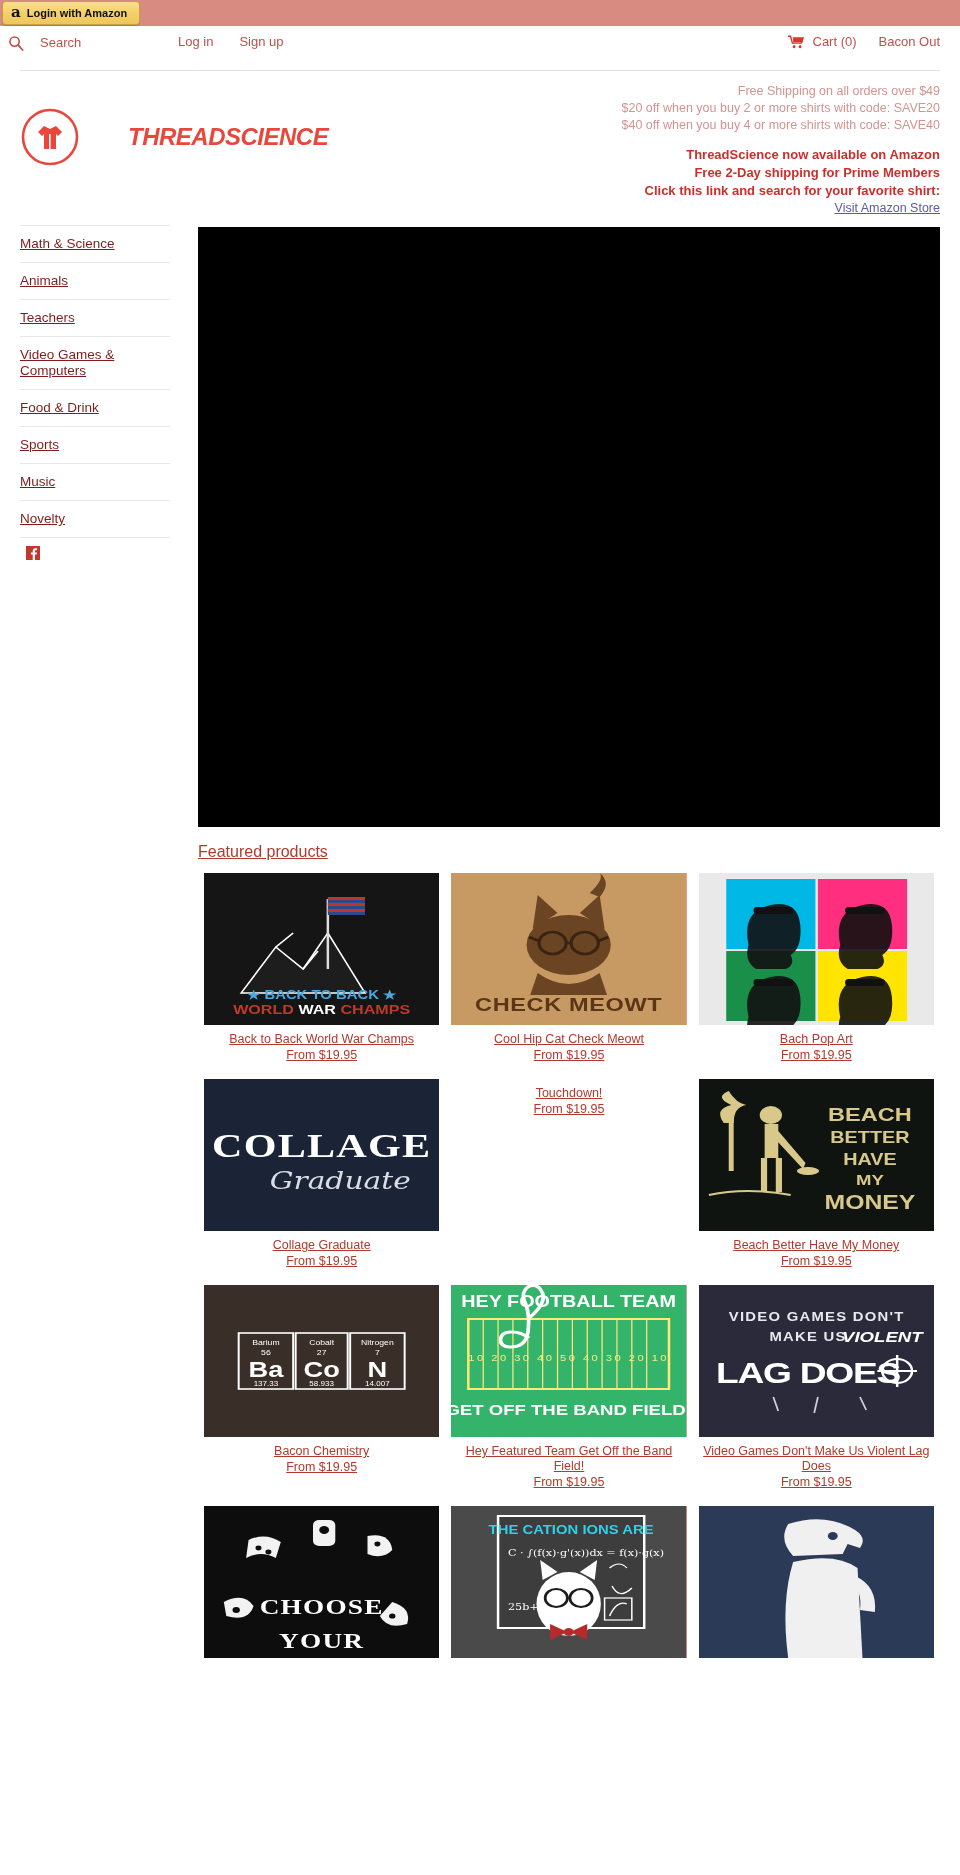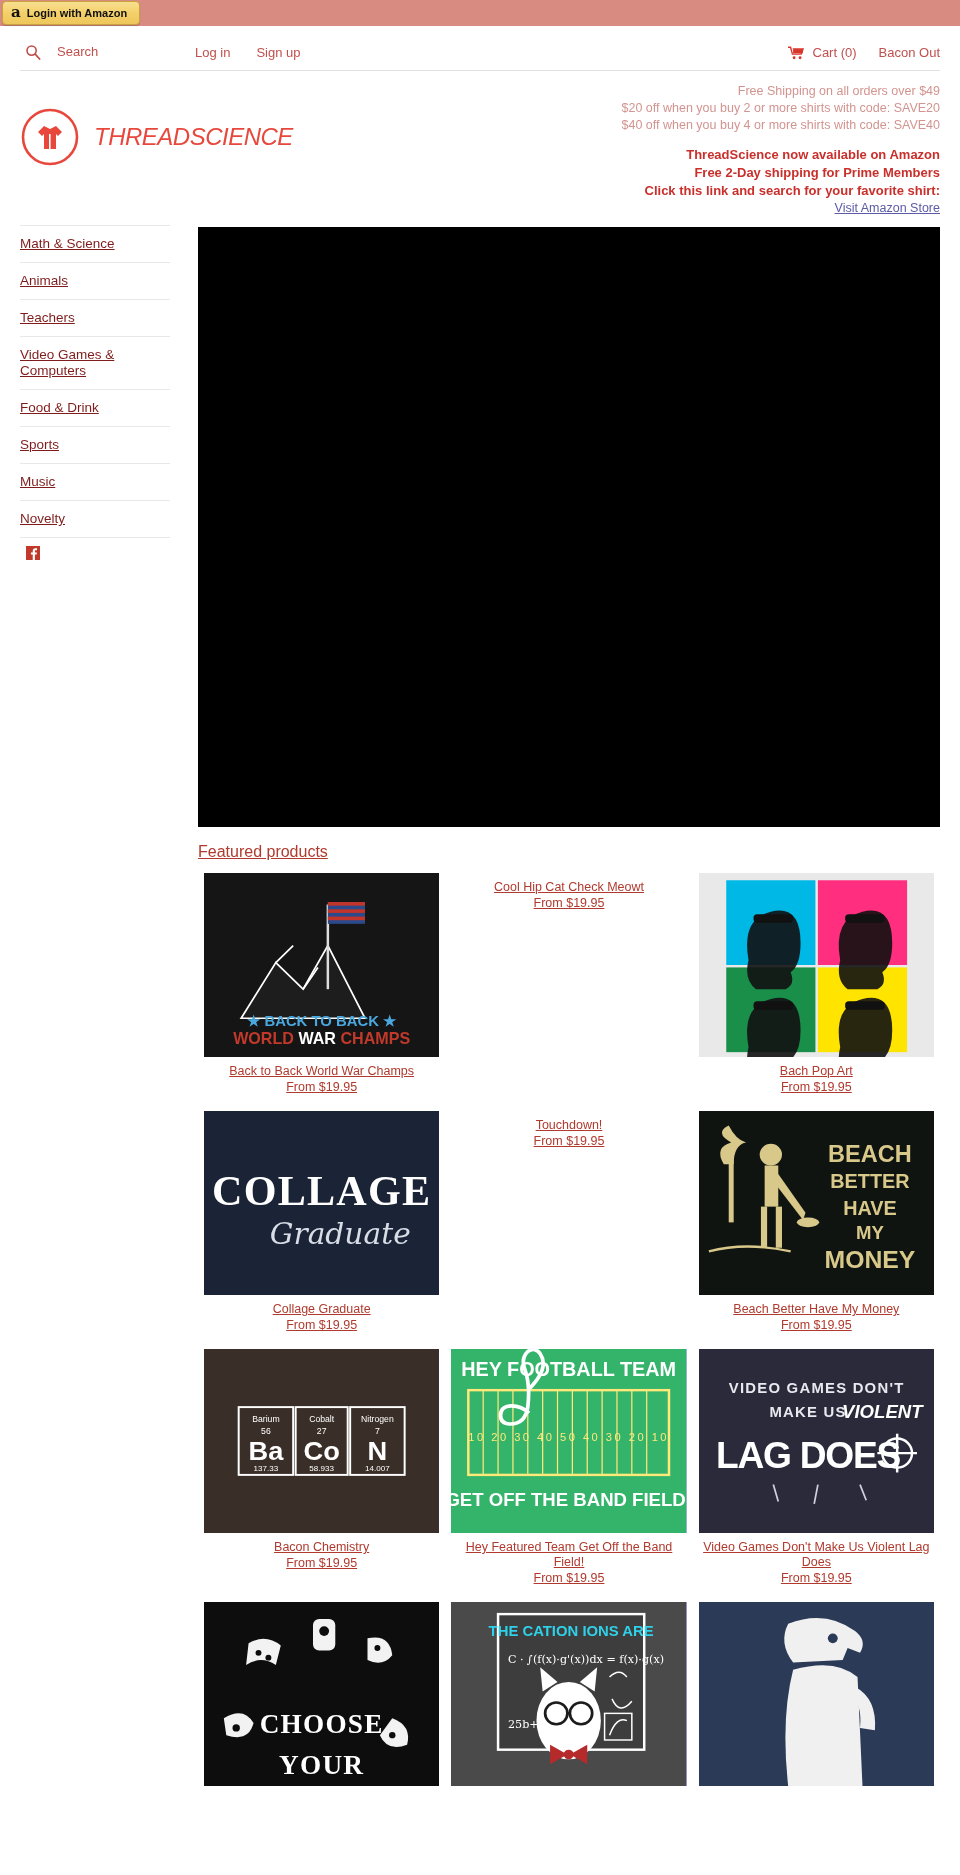--- a/index.html
+++ b/index.html
@@ -47,23 +47,23 @@
     position: relative;
     top: -1px;
   }
 
   
   .page { width: 960px; background:#fff; }
 
   
   .utility {
     display: flex;
-    align-items: flex-end;
+    align-items: flex-start;
     height: 34px;
-    padding: 8px 20px 0 25px;
+    padding: 8px 20px 0 8px;
     position: relative;
   }
   .util-search {
     display: flex;
     align-items: center;
     gap: 14px;
     width: 150px;
     cursor: text;
   }
   .search-ico { width:16px; height:16px; display:block; }
@@ -91,25 +91,26 @@
     display:flex;
     padding: 10px 20px 0 20px;
     min-height: 120px;
   }
   .brand { width: 330px; padding-top: 26px; }
   .logo-wrap { display:flex; align-items:center; gap: 14px; }
   .logo-mark { width: 60px; height: 60px; flex:none; }
   .logo-word {
     font-family: "Liberation Sans", sans-serif;
     font-style: italic;
-    font-weight: normal;
+    font-weight: bold;
     font-size: 24px;
     letter-spacing: -0.5px;
     color: #e8483c;
     white-space: nowrap;
+    margin-left: 34px;
   }
   .promo { flex:1; text-align:right; padding-top: 2px; }
   .promo-line { color:#d39490; font-size:12.5px; line-height:17px; }
   .promo-strong { color:#c9302c; font-weight:bold; font-size:13px; line-height:18px; }
   .promo-block2 { margin-top: 12px; }
   .promo-amzlink { color:#5b5ba8; font-size:12.5px; text-decoration:underline;margin-left:25px; }
 
   
   .main { display:flex; padding: 0 20px; align-items:flex-start; }
   .sidebar { width: 150px; flex:none; padding-top: 10px; }
@@ -147,25 +148,25 @@
 
   
   .grid { display:flex; flex-wrap: wrap; }
   .cell {
     width: 33.3333%;
     padding: 0 6px 16px 6px;
     text-align:center;
   }
   .thumb {
     width: 100%;
-    height: 184px;
+    height: 152px;
     display:block;
     overflow:hidden;
     position:relative;
-    background:#c4b5fd;
+    background:#fca5a5;
   }
   .thumb svg { display:block; width:100%; height:100%; }
   .p-title {
     display:block;
     margin-top: 7px;
     color:#b03a2e;
     font-size: 12.5px;
     line-height: 15px;
     text-decoration: underline;
   }
@@ -299,20 +300,40 @@
               <text x="95" y="141" text-anchor="middle" font-family="'Liberation Sans',sans-serif" font-size="13" font-weight="bold">
                 <tspan fill="#c0392b">WORLD </tspan><tspan fill="#ffffff">WAR </tspan><tspan fill="#c0392b">CHAMPS</tspan>
               </text>
             </svg>
           </div>
           <a href="#" class="p-title">Back to Back World War Champs</a>
           <a href="#" class="p-price">From $19.95</a>
         </div>
 
         <div class="cell">
+          <div class="thumb">
+            <svg viewBox="0 0 190 152" preserveAspectRatio="none">
+              <rect width="190" height="152" fill="#c79a63"></rect>
+              <g fill="#6b4423">
+                <path d="M66 56 L70 22 L86 40 Z"></path>
+                  <path d="M124 56 L120 22 L104 40 Z"></path>
+                <ellipse cx="95" cy="72" rx="34" ry="30"></ellipse>
+                <path d="M70 100 q25 22 50 0 l6 22 h-62 z"></path>
+                <path d="M112 20 q12 -14 8 -20 q10 10 0 24 z"></path>
+              </g>
+              <g fill="none" stroke="#3a2312" stroke-width="2.6">
+                <circle cx="82" cy="70" r="11"></circle>
+                  <circle cx="108" cy="70" r="11"></circle>
+                <line x1="93" y1="70" x2="97" y2="70"></line>
+                <line x1="71" y1="68" x2="63" y2="64"></line>
+                  <line x1="119" y1="68" x2="127" y2="64"></line>
+              </g>
+              <text x="95" y="138" text-anchor="middle" font-family="'Liberation Sans',sans-serif" font-size="19" font-weight="bold" fill="#5a3517" letter-spacing="0.5">CHECK MEOWT</text>
+            </svg>
+          </div>
           <a href="#" class="p-title">Cool Hip Cat Check Meowt</a>
           <a href="#" class="p-price">From $19.95</a>
         </div>
 
         <div class="cell">
           <div class="thumb">
             <svg viewBox="0 0 190 152" preserveAspectRatio="none">
               <rect width="190" height="152" fill="#e9e9e9"></rect>
               <g>
                 <rect x="22" y="6" width="72" height="70" fill="#00b8e6"></rect>

